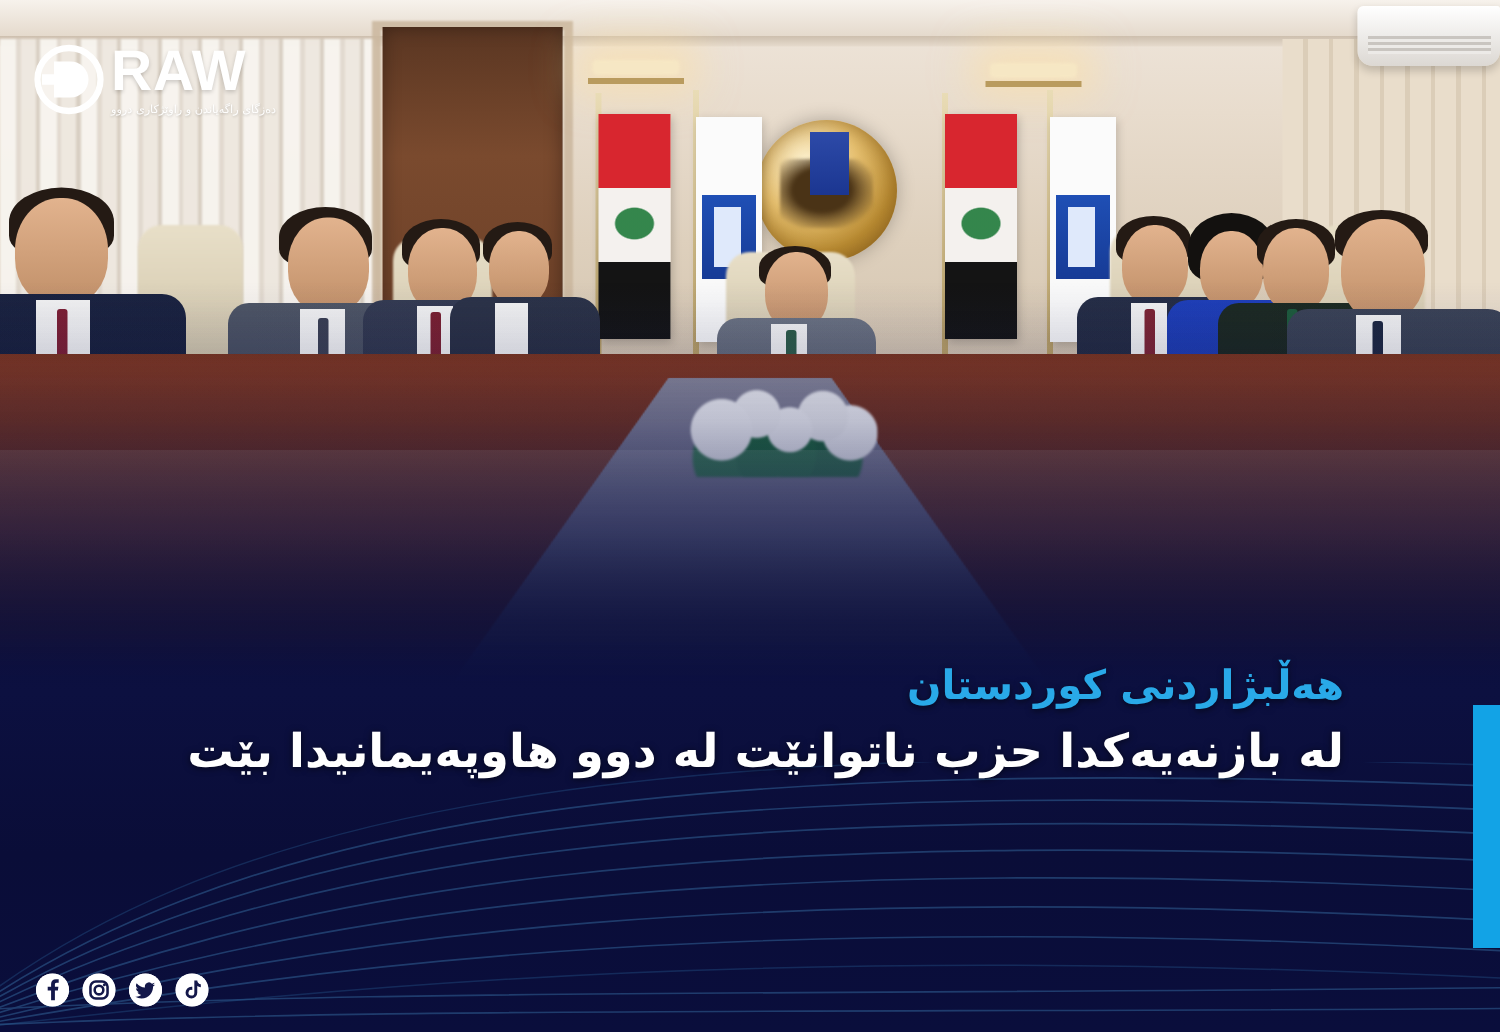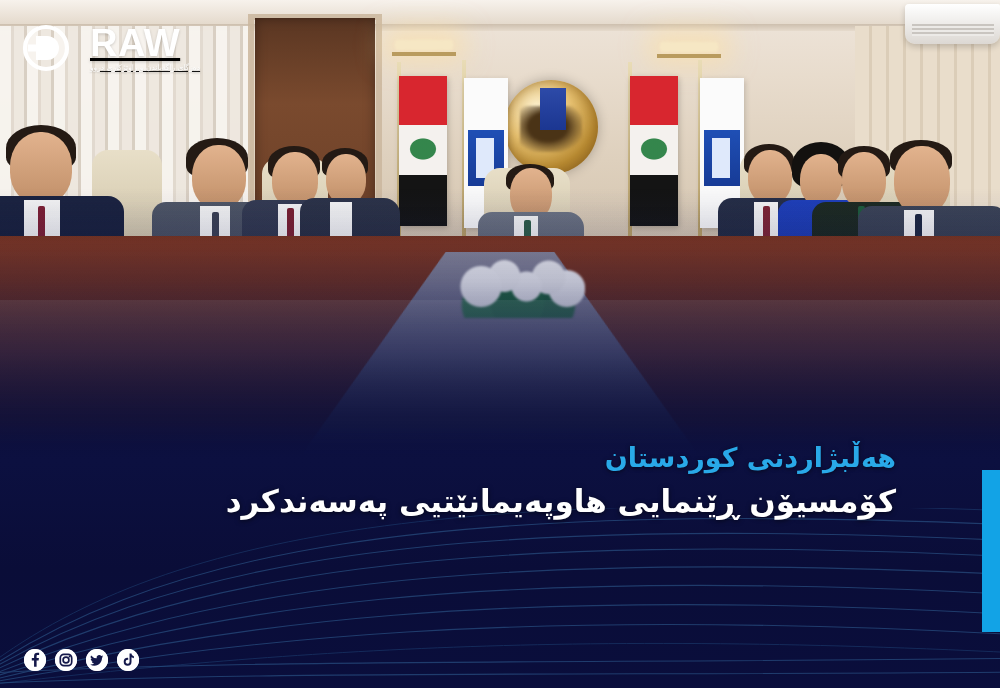--- a/index.html
+++ b/index.html
@@ -175,21 +175,21 @@
       rgba(13,17,64,.42) 58%, rgba(12,16,60,.80) 80%, #0b1040 100%);
   }
   .photo-tint {
     position:absolute; left:0; top:0; width:1000px; height:470px;
     background:linear-gradient(180deg, rgba(20,30,90,0) 40%, rgba(24,34,96,.35) 75%, rgba(12,16,60,.6) 100%);
   }
 
   
   #logo {
     position:absolute; left:22px; top:24px; width:210px; height:58px;
-    display:flex; gap:22px; z-index:40;text-decoration:underline;
+    display:flex; align-items:center; gap:6px; z-index:40;
   }
   .logo-mark { position:relative; width:48px; height:48px; flex:0 0 48px; }
   .logo-mark svg { display:block; }
   .logo-text { display:flex; flex-direction:column; line-height:1; margin-left:-2px; }
   .logo-word {
     font-family:"Liberation Sans", sans-serif;
     font-weight:700; font-size:38px; letter-spacing:.5px;
     color:#ffffff; text-shadow:0 1px 3px rgba(0,0,0,.18);
   }
   .logo-sub {
@@ -398,21 +398,21 @@
       <path d="M-60,178 C220,162 570,168 1040,164"></path>
     </g>
     <g fill="none" stroke="#2f6ea5" stroke-width="1" opacity="0.40">
       <path d="M-40,180 C140,28 420,-22 1040,4"></path>
       <path d="M-40,180 C250,146 540,120 1040,146"></path>
     </g>
   </svg>
 
   <div id="headline-wrap">
     <div class="kicker">هەڵبژاردنی  کوردستان</div>
-    <div class="hl l3">کۆمسیۆن ڕێنمایی هاوپەیمانێتیی پەسەندکرد</div>
+    <div class="hl l2">لە بازنەیەکدا حزب ناتوانێت لە دوو هاوپەیمانیدا بێت</div>
   </div>
 
   <div id="accent-bar"></div>
 
   <div id="footer">
     <span class="sicon">
       <svg width="22" height="22" viewBox="0 0 22 22">
         <circle cx="11" cy="11" r="11" fill="#ffffff"></circle>
         <path d="M12.6 11.4h2.0l.32-2.5h-2.32V7.3c0-.72.2-1.2 1.23-1.2h1.3V3.86c-.23-.03-1-.1-1.9-.1-1.88 0-3.17 1.15-3.17 3.26V8.9H7.8v2.5h2.26v6.4h2.54z" fill="#14184a"></path>
       </svg>

